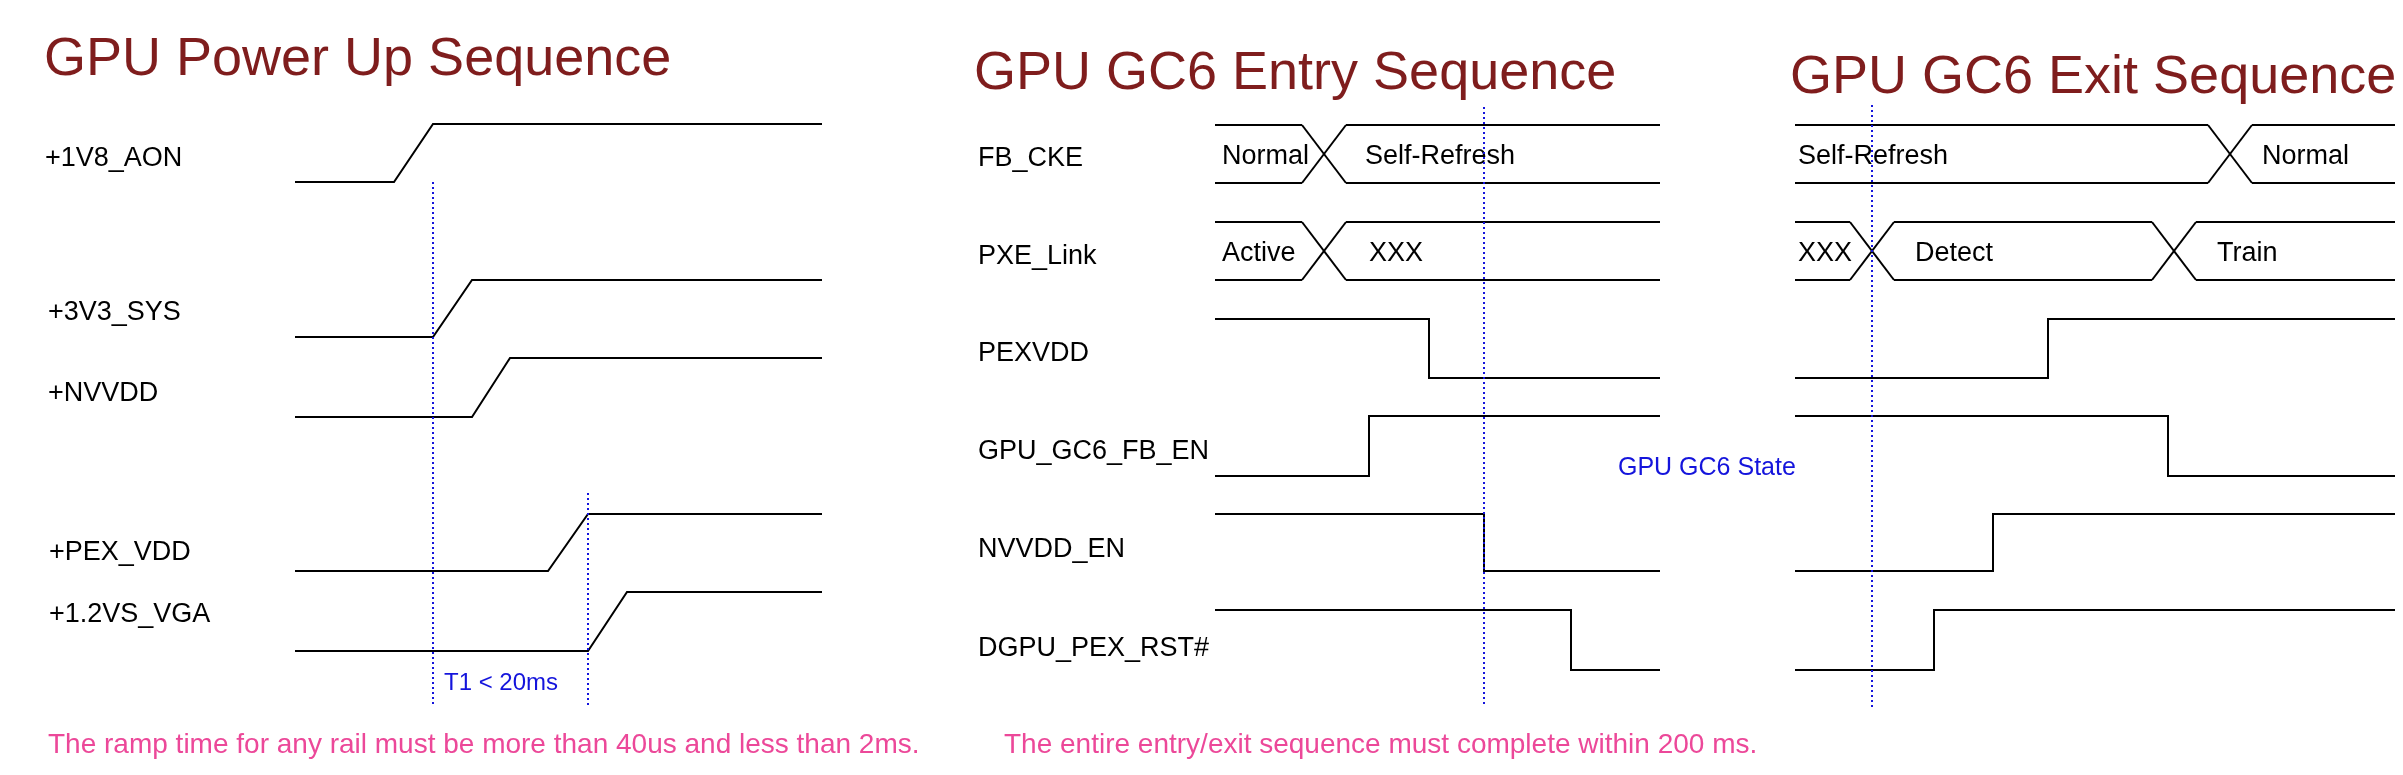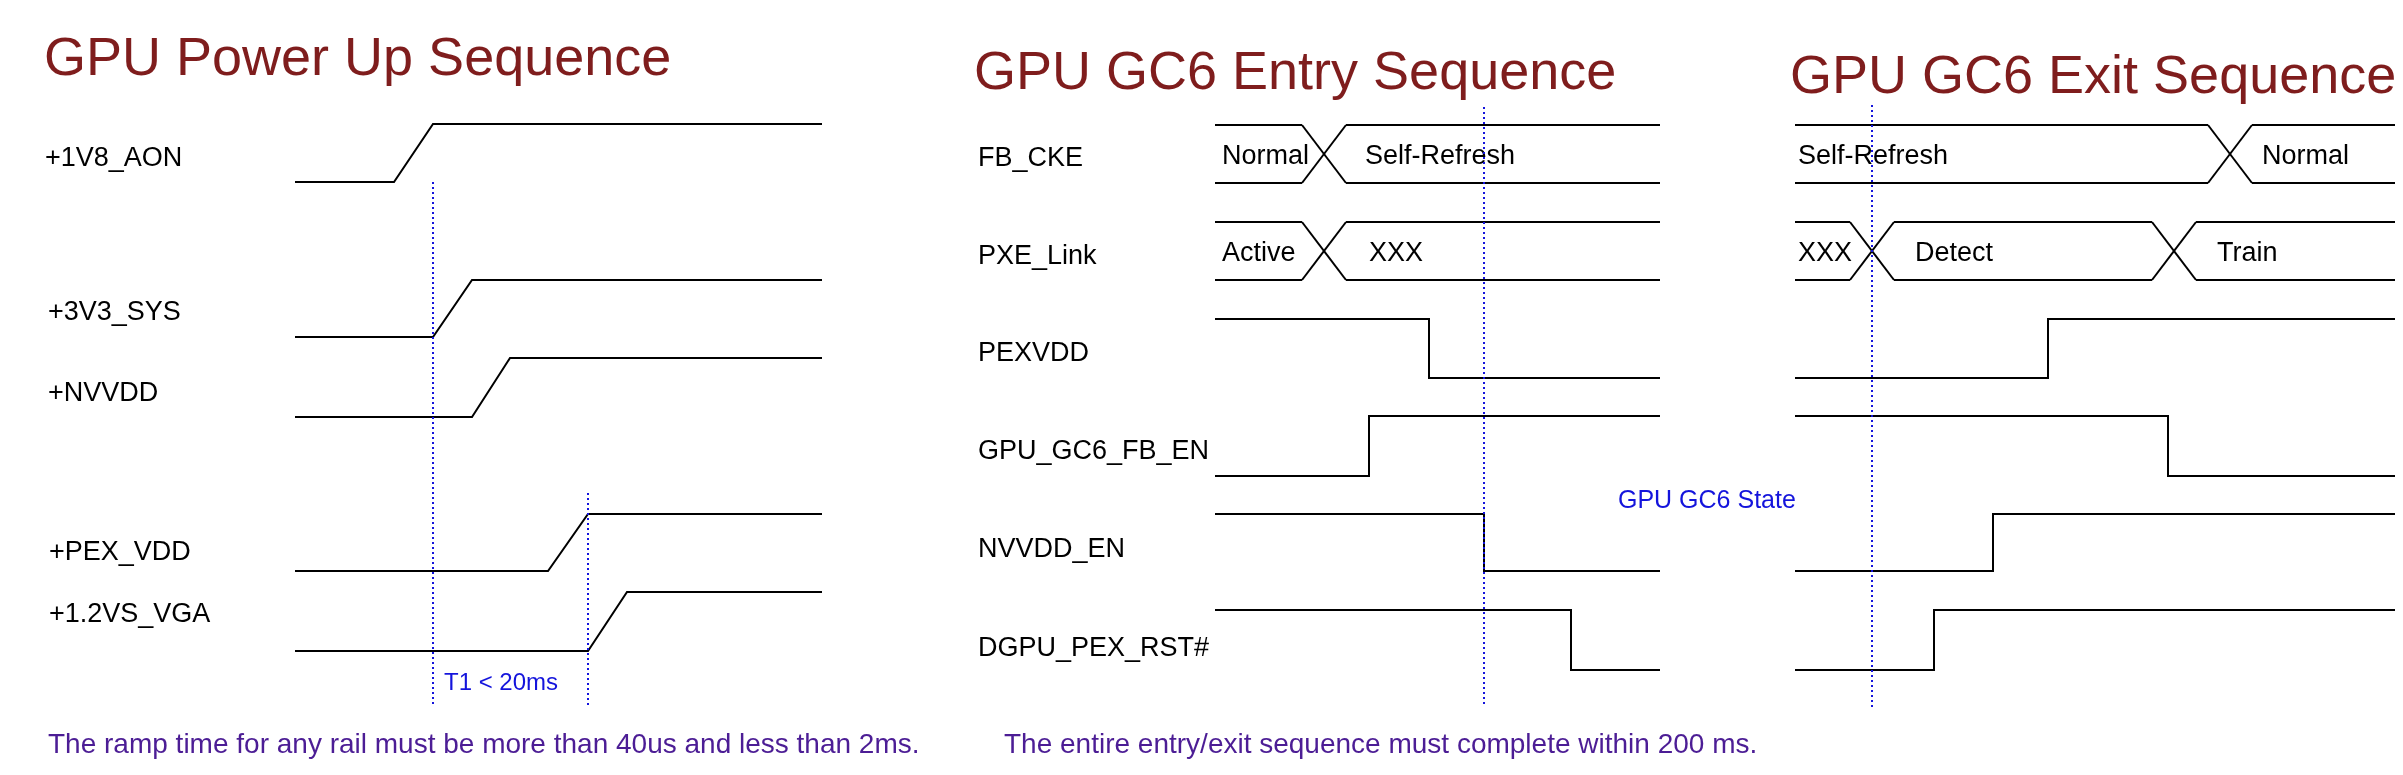--- a/index.html
+++ b/index.html
@@ -16,35 +16,34 @@
     font-size:54px;
     line-height:58px;
     color:#7f1d1d;
     white-space:nowrap;
     letter-spacing:0px;
   }
   .caption{
     position:absolute;
     font-size:28px;
     line-height:30px;
-    color:#4c1d95;
+    color:#ec4899;
     white-space:nowrap;
   }
   .blue-note{
     position:absolute;
     white-space:nowrap;
   }
   #t1-note{
     left:444px;top:668px;width:154px;
     font-size:24px;
   }
   #gc6-state-note{
     left:1618px;top:452px;
     font-size:25px;
-    margin-top:33px;
   }
 </style>
 </head>
 <body>
 
 <div id="stage">
   <svg id="wavesvg" width="2403" height="775" viewBox="0 0 2403 775">
       <text x="45" y="157" font-size="27" font-family="&quot;Liberation Sans&quot;, sans-serif" fill="#000000" dominant-baseline="central">+1V8_AON</text>
       <polyline points="295,182 394,182 433,124 822,124" fill="none" stroke="#000000" stroke-width="2"></polyline>
       <text x="48" y="311" font-size="27" font-family="&quot;Liberation Sans&quot;, sans-serif" fill="#000000" dominant-baseline="central">+3V3_SYS</text>

